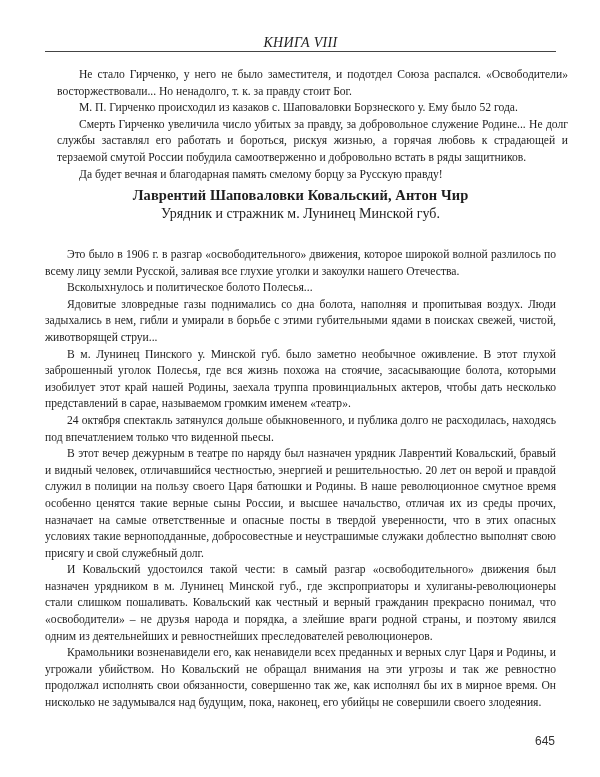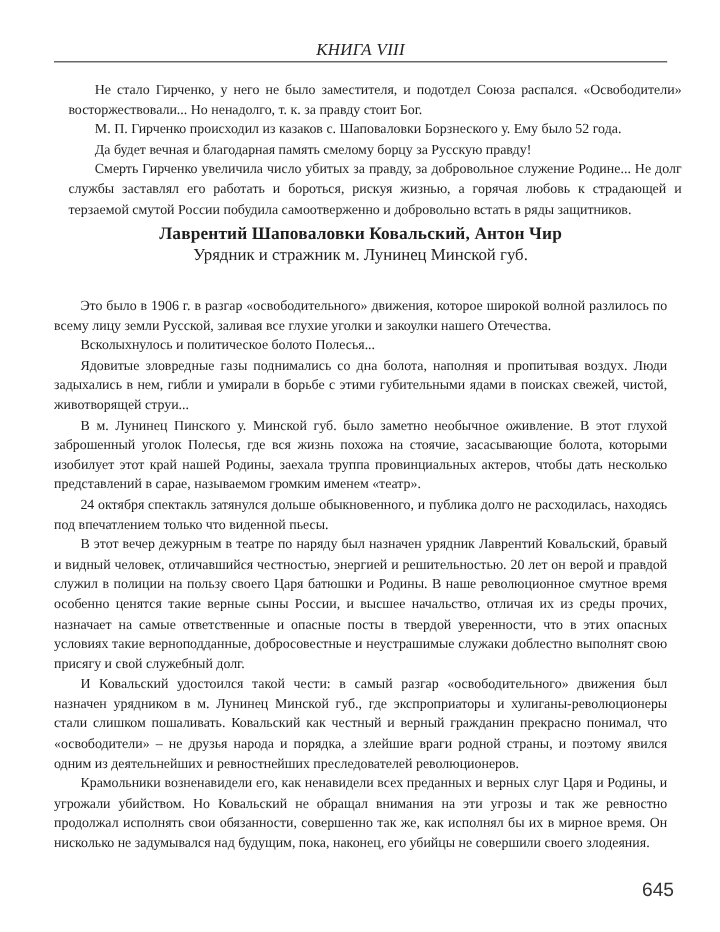--- a/index.html
+++ b/index.html
@@ -12,33 +12,33 @@
     .text { position: absolute; left: 45px; width: 511px; font-size: 11.6px; line-height: 16.6px;
       text-align: justify; }
     .text p { margin: 0; text-indent: 22px; }
     .top-block { top: 67px; margin-left: 12px; }
     .title-block { position: absolute; top: 186px; left: 45px; width: 511px; text-align: center; }
     .title { font-size: 14.5px; font-weight: bold; line-height: 19px; letter-spacing: 0.1px; }
     .subtitle { font-size: 14px; line-height: 18px; }
     .subtitle-italic { font-size: 13.5px; line-height: 18px; font-style: italic; }
     .main-block { top: 247px; }
     .page-number { position: absolute; top: 734px; left: 535px; font-family: "Liberation Sans", sans-serif;
-      font-size: 16px; color: #333; }
+      font-size: 12px; color: #333; }
   </style>
 </head>
 <body>
 
 <div class="running-head">КНИГА VIII</div>
 <div class="head-rule"></div>
 
 <div class="text top-block">
   <p>Не стало Гирченко, у него не было заместителя, и подотдел Союза распался. «Освободители» восторжествовали... Но ненадолго, т. к. за правду стоит Бог.</p>
   <p>М. П. Гирченко происходил из казаков с. Шаповаловки Борзнеского у. Ему было 52 года.</p>
+  <p>Смерть Гирченко увеличила число убитых за правду, за добровольное служение Родине... Не долг службы заставлял его работать и бороться, рискуя жизнью, а горячая любовь к страдающей и терзаемой смутой России побудила самоотверженно и добровольно встать в ряды защитников.</p>
   <p>Да будет вечная и благодарная память смелому борцу за Русскую правду!</p>
-  <p>Смерть Гирченко увеличила число убитых за правду, за добровольное служение Родине... Не долг службы заставлял его работать и бороться, рискуя жизнью, а горячая любовь к страдающей и терзаемой смутой России побудила самоотверженно и добровольно встать в ряды защитников.</p>
 </div>
 
 <div class="title-block">
   <div class="title">Лаврентий Шаповаловки Ковальский, Антон Чир</div>
   <div class="subtitle">Урядник и стражник м. Лунинец Минской губ.</div>
 </div>
 
 <div class="text main-block">
   <p>Это было в 1906 г. в разгар «освободительного» движения, которое широкой волной разлилось по всему лицу земли Русской, заливая все глухие уголки и закоулки нашего Отечества.</p>
   <p>Всколыхнулось и политическое болото Полесья...</p>

